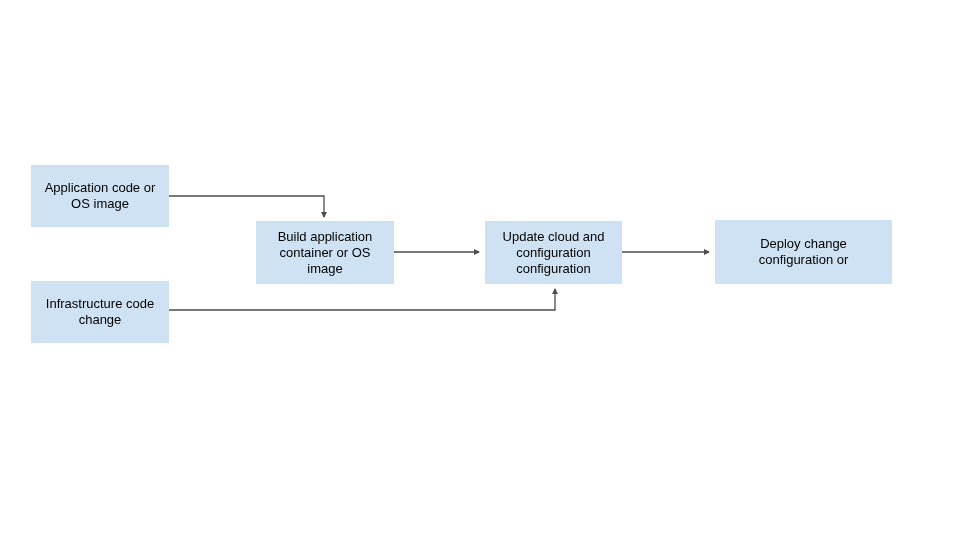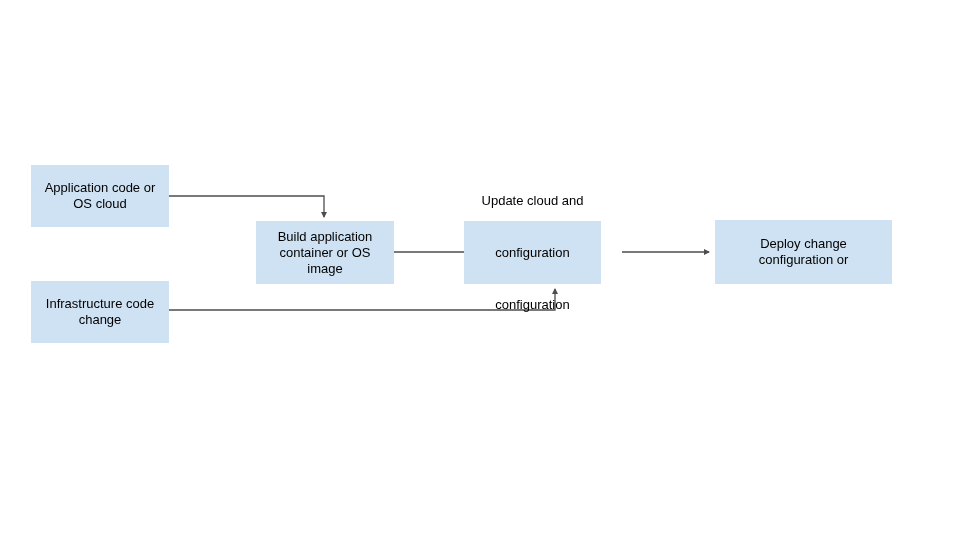--- a/index.html
+++ b/index.html
@@ -40,21 +40,21 @@
     align-items: center;
     justify-content: center;
     text-align: center;
     font-size: 13px;
     line-height: 16px;
   }
   .node span { display: block; white-space: nowrap; }
   .node-app    { left: 31px;  top: 165px; width: 138px; height: 62px; }
   .node-infra  { left: 31px;  top: 281px; width: 138px; height: 62px; }
   .node-build  { left: 256px; top: 221px; width: 138px; height: 63px; }
-  .node-update { left: 464px; top: 221px; width: 137px; height: 63px; gap: 36px; }
+  .node-update { left: 485px; top: 221px; width: 137px; height: 63px; }
   .node-deploy { left: 715px; top: 220px; width: 177px; height: 64px; }
 </style>
 </head>
 <body>
 
 <div class="canvas">
 
   <svg class="connectors" viewBox="0 0 960 540" xmlns="http://www.w3.org/2000/svg">
     <defs>
       <marker id="arw" markerWidth="7" markerHeight="7" refX="5" refY="3" orient="auto" markerUnits="userSpaceOnUse">
@@ -62,21 +62,21 @@
       </marker>
     </defs>
     <polyline points="169,196 324,196 324,217" marker-end="url(#arw)"></polyline>
     <polyline points="169,310 555,310 555,289" marker-end="url(#arw)"></polyline>
     <polyline points="394,252 479,252" marker-end="url(#arw)"></polyline>
     <polyline points="622,252 709,252" marker-end="url(#arw)"></polyline>
   </svg>
 
   <div class="node node-app">
     <span>Application code or</span>
-    <span>OS cloud</span>
+    <span>OS image</span>
   </div>
 
   <div class="node node-build">
     <span>Build application</span>
     <span>container or OS</span>
     <span>image</span>
   </div>
 
   <div class="node node-infra">
     <span>Infrastructure code</span>

